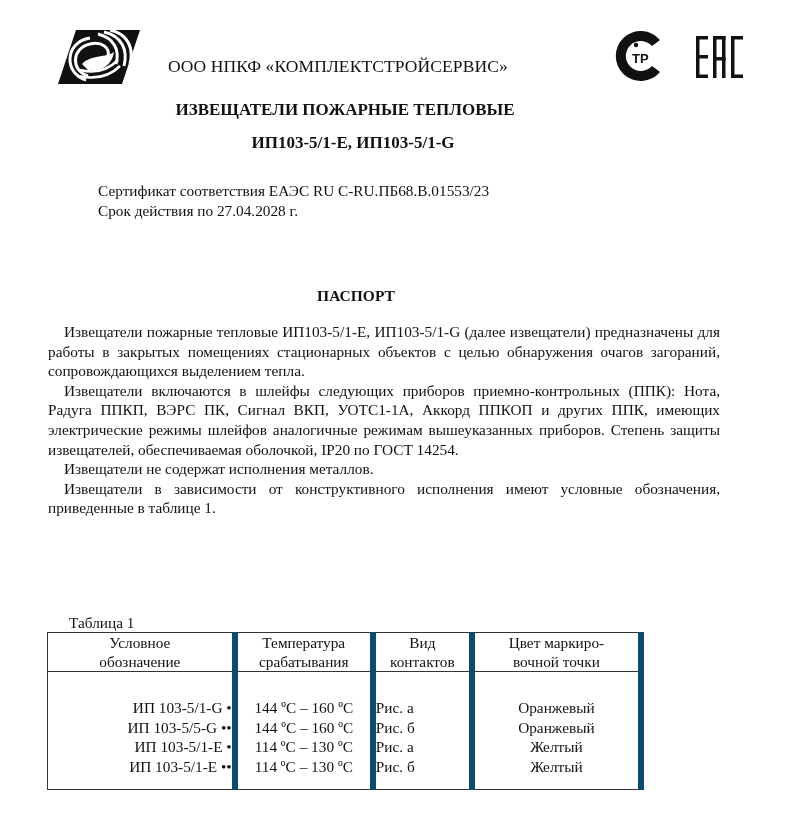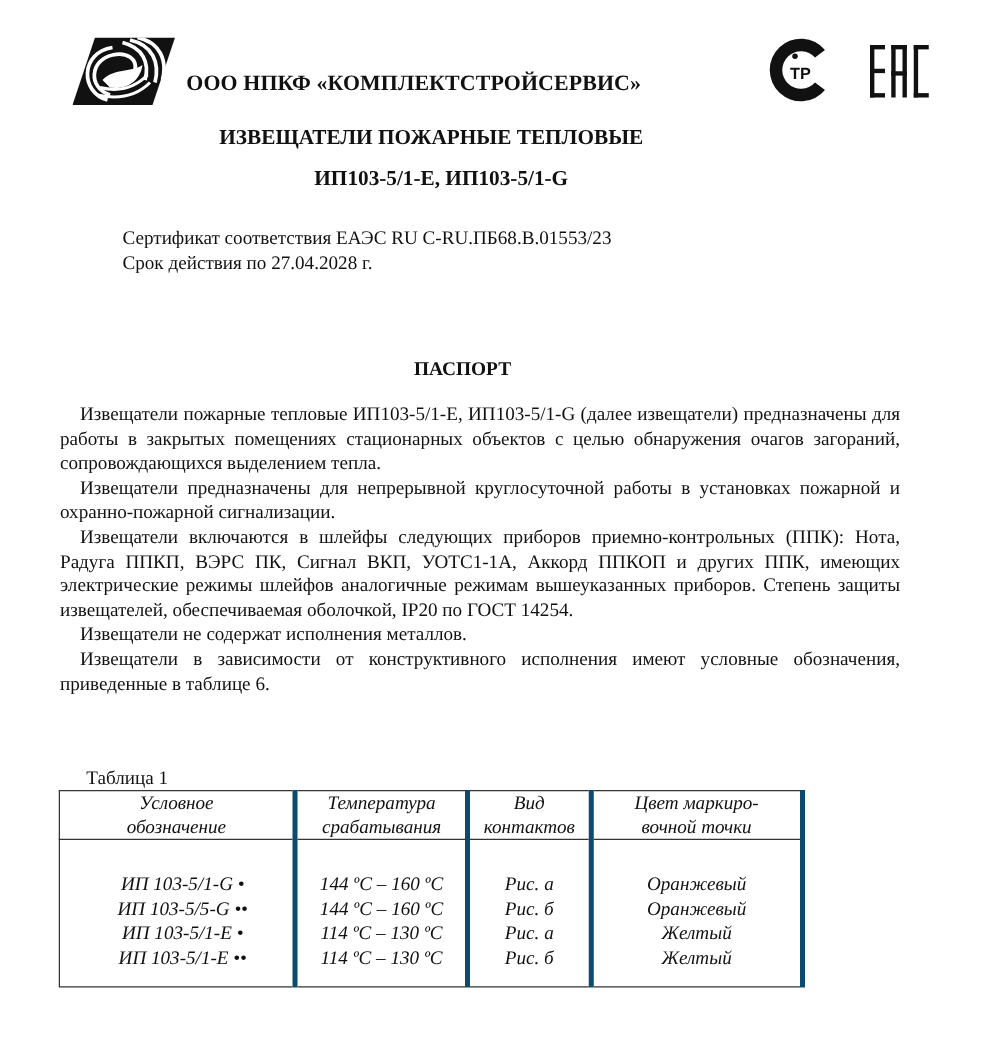--- a/index.html
+++ b/index.html
@@ -3,41 +3,41 @@
   <meta charset="utf-8">
   <style>
     html, body { margin: 0; padding: 0; background: #ffffff; }
     body {
       width: 800px; height: 834px; position: relative; overflow: hidden;
       font-family: "Liberation Serif", "DejaVu Serif", serif;
       color: #111;
     }
     .abs { position: absolute; }
     .logo { left: 58px; top: 30px; width: 82px; height: 54px; }
-    .company { left: 149px; top: 56px; font-size: 17.5px; font-weight: bold; letter-spacing: 0.1px; white-space: nowrap; }
+    .company { left: 168px; top: 56px; font-size: 17.5px; font-weight: normal; letter-spacing: 0.1px; white-space: nowrap; }
     .cert-logo { left: 608px; top: 30px; width: 58px; height: 52px; }
     .eac-logo { left: 696px; top: 34px; width: 48px; height: 46px; }
     .title1 { left: 0; width: 690px; top: 100px; text-align: center; font-size: 17px; font-weight: bold; }
     .title2 { left: 0; width: 706px; top: 133px; text-align: center; font-size: 17px; font-weight: bold; }
     .certline { left: 98px; font-size: 15.3px; white-space: nowrap; }
-    .passport { left: 0; width: 712px; top: 287px; text-align: center; font-size: 15.5px; font-weight: bold; padding-left: 14px; }
+    .passport { left: 0; width: 712px; top: 287px; text-align: center; font-size: 15.5px; font-weight: bold; }
     .body-text { left: 48px; width: 672px; top: 322px; font-size: 15.3px; line-height: 19.6px; }
     .body-text p { margin: 0; text-align: justify; text-indent: 16px; }
     .table-caption { left: 69px; top: 614px; font-size: 15.3px; text-align: right; }
     table.spec {
       position: absolute; left: 47px; top: 632px; width: 597px; height: 158px;
       border-collapse: collapse; font-size: 15.3px;
     }
-    table.spec th, table.spec td { border-left: 1px solid #333; border-right: 4px solid #0c4a6e; padding: 0; font-style: italic; }
+    table.spec th, table.spec td { border-left: 1px solid #333; border-right: 6px solid #0c4a6e; padding: 0; }
     table.spec { border: 1.5px solid #333; }
     table.spec th { font-weight: normal; text-align: center; line-height: 19px; height: 38px; border-bottom: 1px solid #333; vertical-align: middle; }
     table.spec td { vertical-align: top; line-height: 19.5px; padding-top: 26px; }
-    .c0 { width: 168px; text-align: center; padding-left: 10px !important; }
+    .c0 { width: 168px; text-align: right; padding-left: 10px !important; }
     .c1 { width: 128px; text-align: center; }
-    .c2 { width: 90px; text-align: center; }
+    .c2 { width: 90px; text-align: left; }
     .c3 { width: 158px; text-align: center; }
     .row-line { display: block; white-space: nowrap; }
   </style>
 </head>
 <body>
 
 <div class="abs logo">
   <svg width="82" height="54" viewBox="0 0 82 54">
     <polygon points="18,0 82,0 64,54 0,54" fill="#111"></polygon>
     <g fill="none" stroke="#fff" stroke-width="3">
@@ -85,24 +85,23 @@
 <div class="abs title1">ИЗВЕЩАТЕЛИ ПОЖАРНЫЕ ТЕПЛОВЫЕ</div>
 <div class="abs title2">ИП103-5/1-E, ИП103-5/1-G</div>
 
 <div class="abs certline" style="top:182px;">Сертификат соответствия ЕАЭС RU C-RU.ПБ68.В.01553/23</div>
 <div class="abs certline" style="top:202px;">Срок действия по 27.04.2028 г.</div>
 
 <div class="abs passport">ПАСПОРТ</div>
 
 <div class="abs body-text">
   <p>Извещатели пожарные тепловые ИП103-5/1-E, ИП103-5/1-G (далее извещатели) предназначены для работы в закрытых помещениях стационарных объектов с целью обнаружения очагов загораний, сопровождающихся выделением тепла.</p>
-  <p>Извещатели предназначены для непрерывной круглосуточной работы в установках пожарной и охранно-пожарной сигнализации.</p>
   <p>Извещатели включаются в шлейфы следующих приборов приемно-контрольных (ППК): Нота, Радуга ППКП, ВЭРС ПК, Сигнал ВКП, УОТС1-1А, Аккорд ППКОП и других ППК, имеющих электрические режимы шлейфов аналогичные режимам вышеуказанных приборов. Степень защиты извещателей, обеспечиваемая оболочкой,  IP20 по ГОСТ 14254.</p>
   <p>Извещатели не содержат исполнения металлов.</p>
-  <p>Извещатели в зависимости от конструктивного исполнения имеют условные обозначения, приведенные в таблице 6.</p>
+  <p>Извещатели в зависимости от конструктивного исполнения имеют условные обозначения, приведенные в таблице 1.</p>
 </div>
 
 <div class="abs table-caption">Таблица 1</div>
 
 <table class="spec">
   <thead>
     <tr>
       <th class="c1" style="width:170px">
         <span class="row-line">Условное</span>
         <span class="row-line">обозначение</span>

